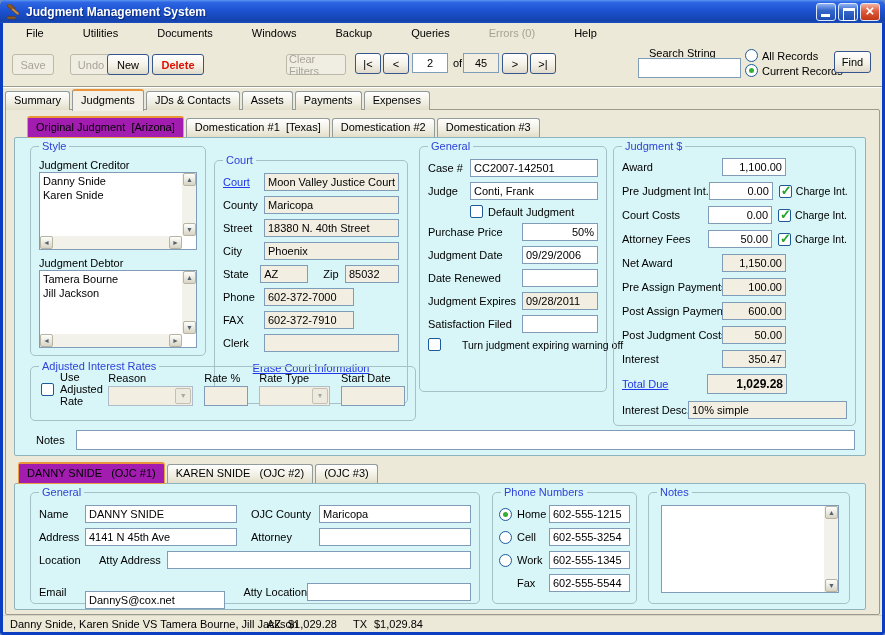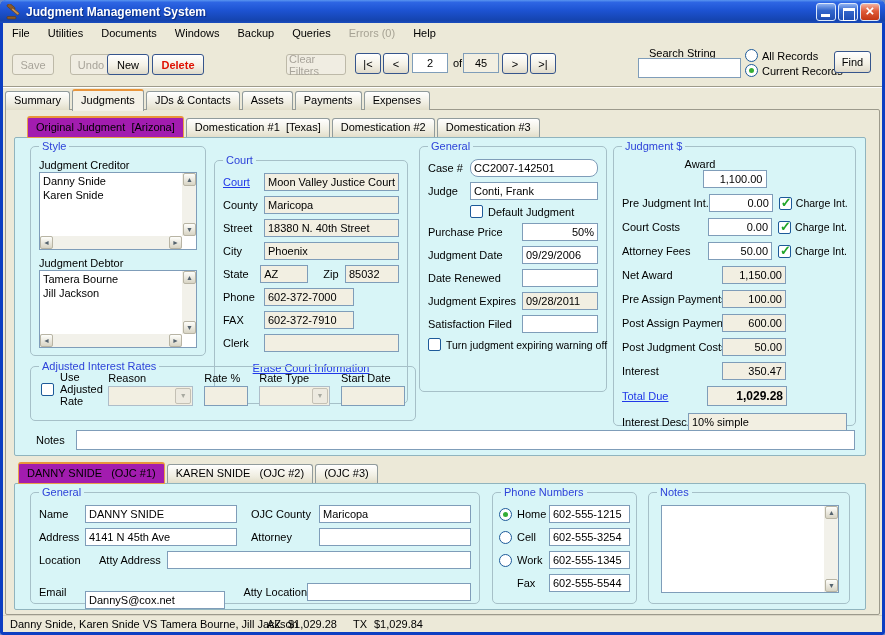--- a/index.html
+++ b/index.html
@@ -14,21 +14,21 @@
   .title-text{color:#fff;font-size:12px;font-weight:bold;margin-left:5px;text-shadow:1px 1px 1px #06297E;}
   .app-icon{width:16px;height:16px;margin-left:5px;flex:none;}
   .win-btns{position:absolute;right:5px;top:3px;display:flex;gap:2px;}
   .wbtn{width:20px;height:18px;border-radius:3px;border:1px solid #DCE8FA;position:relative;cursor:pointer;}
   .wbtn.bluebg{background:linear-gradient(180deg,#8FB2F2,#3467CC 40%,#1E4DB4);}
   .wbtn.redbg{background:linear-gradient(180deg,#F4B3A0,#E05B3A 45%,#C23614);}
   .wbtn.min::after{content:"";position:absolute;left:4px;bottom:3px;width:9px;height:3px;background:#fff;}
   .wbtn.max::after{content:"";position:absolute;left:4px;top:4px;width:10px;height:9px;border:1px solid #fff;border-top:3px solid #fff;}
   .wbtn.cls::after{content:"×";position:absolute;left:0;right:0;top:-2px;text-align:center;color:#fff;font-size:15px;font-weight:bold;}
   
-  .menubar{position:absolute;left:3px;top:23px;width:879px;height:20px;background:#ECE9D8;display:flex;align-items:center;padding-left:0;}
+  .menubar{position:absolute;left:3px;top:23px;width:879px;height:20px;background:#ECE9D8;display:flex;align-items:center;padding-left:14px;gap:21px;}
   .mi{font-size:11px;padding:2px 9px;color:#000;cursor:default;}
   .mi.dis{color:#A6A294;}
   
   .toolbar{position:absolute;left:3px;top:43px;width:879px;height:43px;background:#ECE9D8;}
   .tbdiv{position:absolute;left:3px;top:86px;width:879px;height:2px;border-top:1px solid #9E9B8B;border-bottom:1px solid #FFFFFF;}
   .btn{position:absolute;height:21px;border:1px solid #36558C;border-radius:3px;
     background:linear-gradient(180deg,#FFFFFF,#F4F1E6 55%,#DFDACA);
     font-family:"Liberation Sans",sans-serif;font-size:11px;color:#000;
     display:flex;align-items:center;justify-content:center;cursor:pointer;padding:0 2px;}
   .btn.dis{border-color:#BDB9A8;color:#A8A49A;background:#F0EDE2;cursor:default;}
@@ -241,21 +241,21 @@
     </div>
     <div style="text-align:center;margin-top:6px;">
       <span class="lnk">Erase Court Information</span>
     </div>
   </div>
 
   <div class="grp" style="left:419px;top:146px;width:188px;height:246px;">
     <span class="gcap cap">General</span>
     <div class="frow" style="margin-top:2px;">
       <span class="lbl" style="width:42px;">Case #</span>
-      <input class="fld" style="flex: 1 1 0%; min-width: 0px; border-radius: 8px;" value="CC2007-142501">
+      <input class="fld" style="flex: 1 1 0%; min-width: 0px;" value="CC2007-142501">
     </div>
     <div class="frow">
       <span class="lbl" style="width:42px;">Judge</span>
       <input class="fld" style="flex: 1 1 0%; min-width: 0px;" value="Conti, Frank">
     </div>
     <div class="frow" style="margin-left:50px;">
       <span class="cb"></span>
       <span class="lbl" style="margin-left:5px;">Default Judgment</span>
     </div>
     <div class="frow">
@@ -273,27 +273,27 @@
     <div class="frow">
       <span class="lbl" style="flex:1;">Judgment Expires</span>
       <input class="fld ro" style="width: 76px;" readonly="" value="09/28/2011">
     </div>
     <div class="frow">
       <span class="lbl" style="flex:1;">Satisfaction Filed</span>
       <input class="fld" style="width: 76px;" value="">
     </div>
     <div class="frow">
       <span class="cb"></span>
-      <span class="lbl" style="margin-left:5px;font-size:10.5px;">Turn judgment expiring warning off</span>
+      <span class="lbl" style="margin-left:21px;font-size:10.5px;">Turn judgment expiring warning off</span>
     </div>
   </div>
 
   <div class="grp" style="left:613px;top:146px;width:243px;height:280px;">
     <span class="gcap cap">Judgment $</span>
-    <div class="frow" style="margin-top:1px;margin-bottom:6px;flex-direction:column;">
+    <div class="frow" style="margin-top:1px;margin-bottom:6px;">
       <span class="lbl" style="width:100px;">Award</span>
       <input class="fld num" style="width: 64px;" value="1,100.00">
     </div>
     <div class="frow" style="margin-bottom:6px;">
       <span class="lbl" style="width:100px;">Pre Judgment Int.</span>
       <input class="fld num" style="width: 64px;" value="0.00">
       <span class="cb checked" style="margin-left:6px;"></span>
       <span class="lbl" style="margin-left:4px;font-size:10.5px;">Charge Int.</span>
     </div>
     <div class="frow" style="margin-bottom:6px;">

